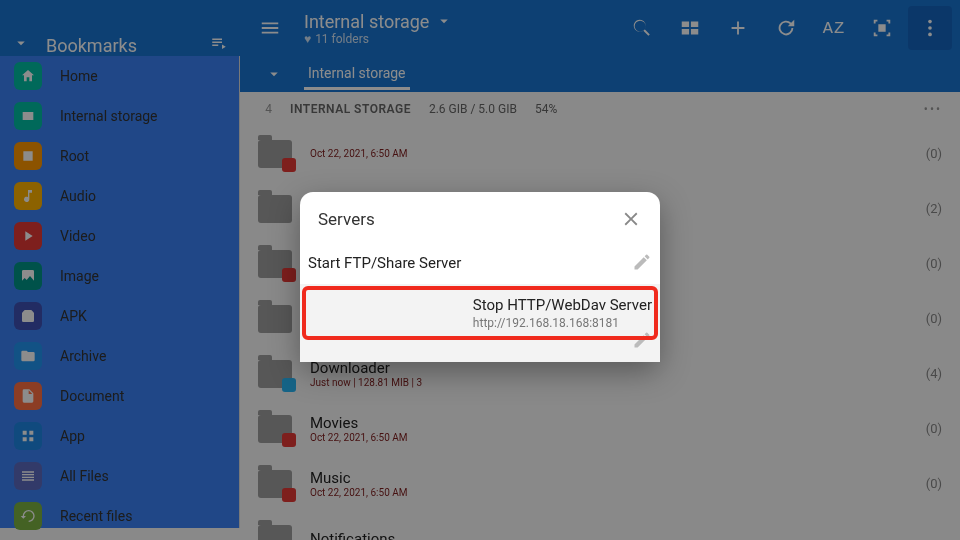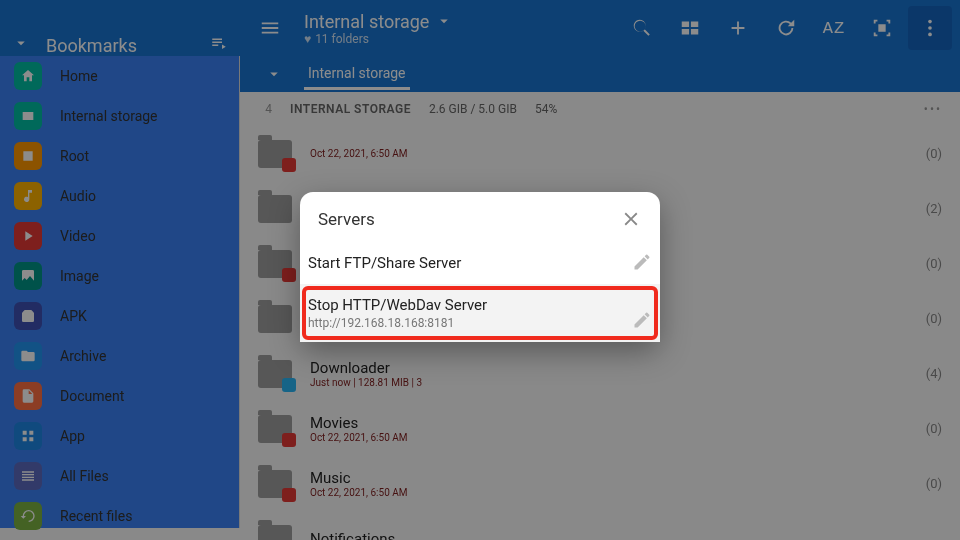--- a/index.html
+++ b/index.html
@@ -50,21 +50,21 @@
 .scrim { position: absolute; inset: 0; background: rgba(0,0,0,.45); }
 .dialog { position: absolute; left: 300px; top: 192px; width: 360px; background: #fff; border-radius: 13px; box-shadow: 0 10px 30px rgba(0,0,0,.35); }
 .dlg-head { display: flex; align-items: center; padding: 16px 18px 10px; }
 .dlg-title { font-size: 17px; color: #333; flex: 1; }
 .dlg-close { width: 22px; height: 22px; fill: #888; cursor: pointer; }
 .dlg-item { display: flex; align-items: flex-end; padding: 12px 8px; cursor: pointer; position: relative; }
 .dlg-item .txts { flex: 1; }
 .dlg-item .t1 { font-size: 15px; color: #222; }
 .dlg-item .t2 { font-size: 12px; color: #777; margin-top: 2px; }
 .dlg-item .edit { width: 20px; height: 20px; fill: #bbb; }
-.dlg-item.hl { background: #f3f3f3; }
+.dlg-item.hl { background: #f3f3f3; flex-direction: column; }
 .hl-ring { position: absolute; left: 302px; top: 286px; width: 356px; height: 54px; border: 4px solid #f02a1d; border-radius: 6px; pointer-events: none; }
 </style>
 </head>
 <body>
 
 <div class="topbar">
   <div class="topbar-left">
     <span><svg class="icon sm" viewBox="0 0 24 24">
           <path d="M7 10l5 5 5-5z"></path>
         </svg></span>

